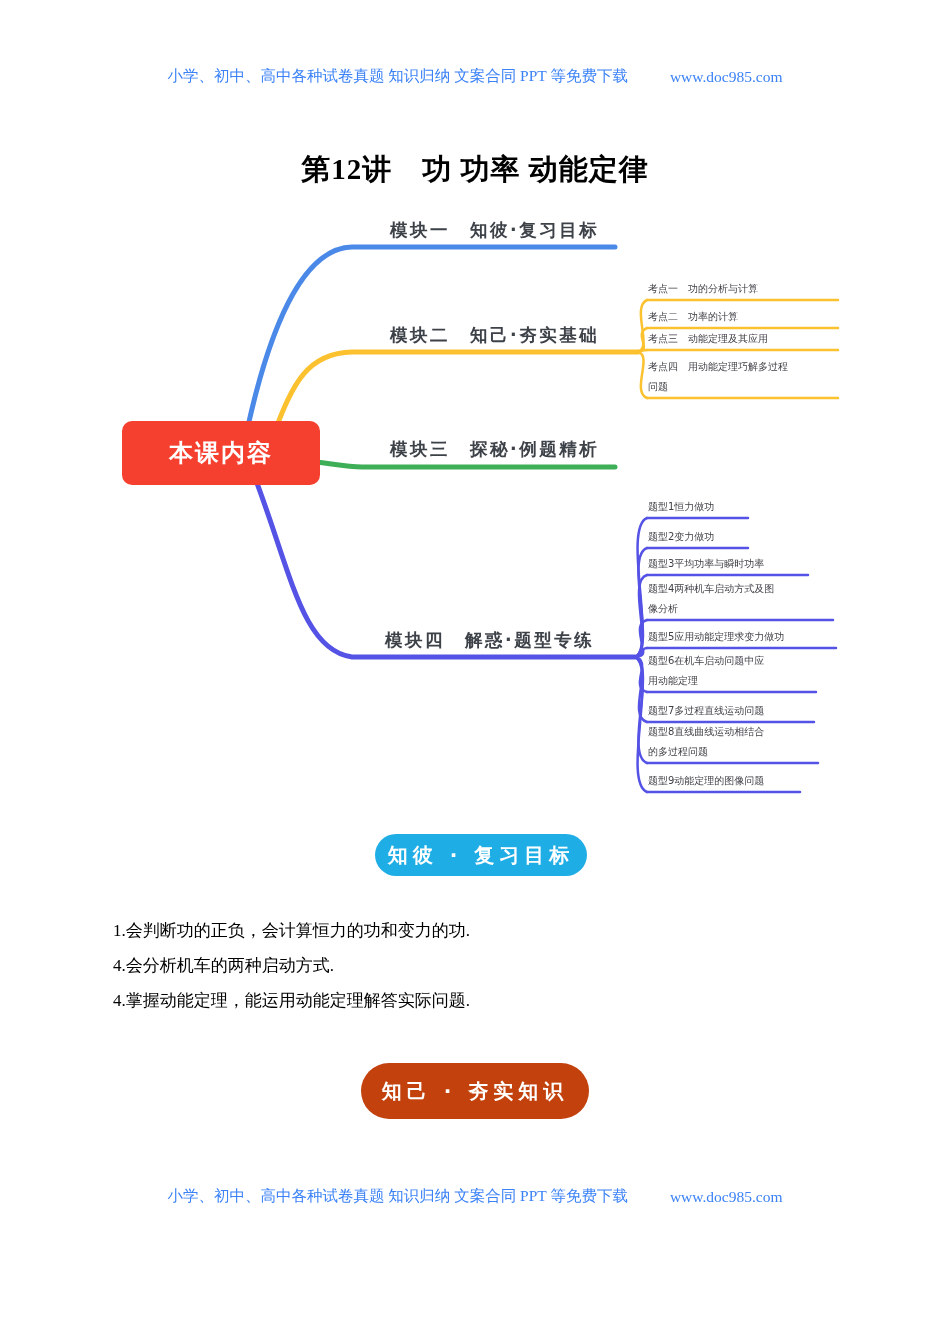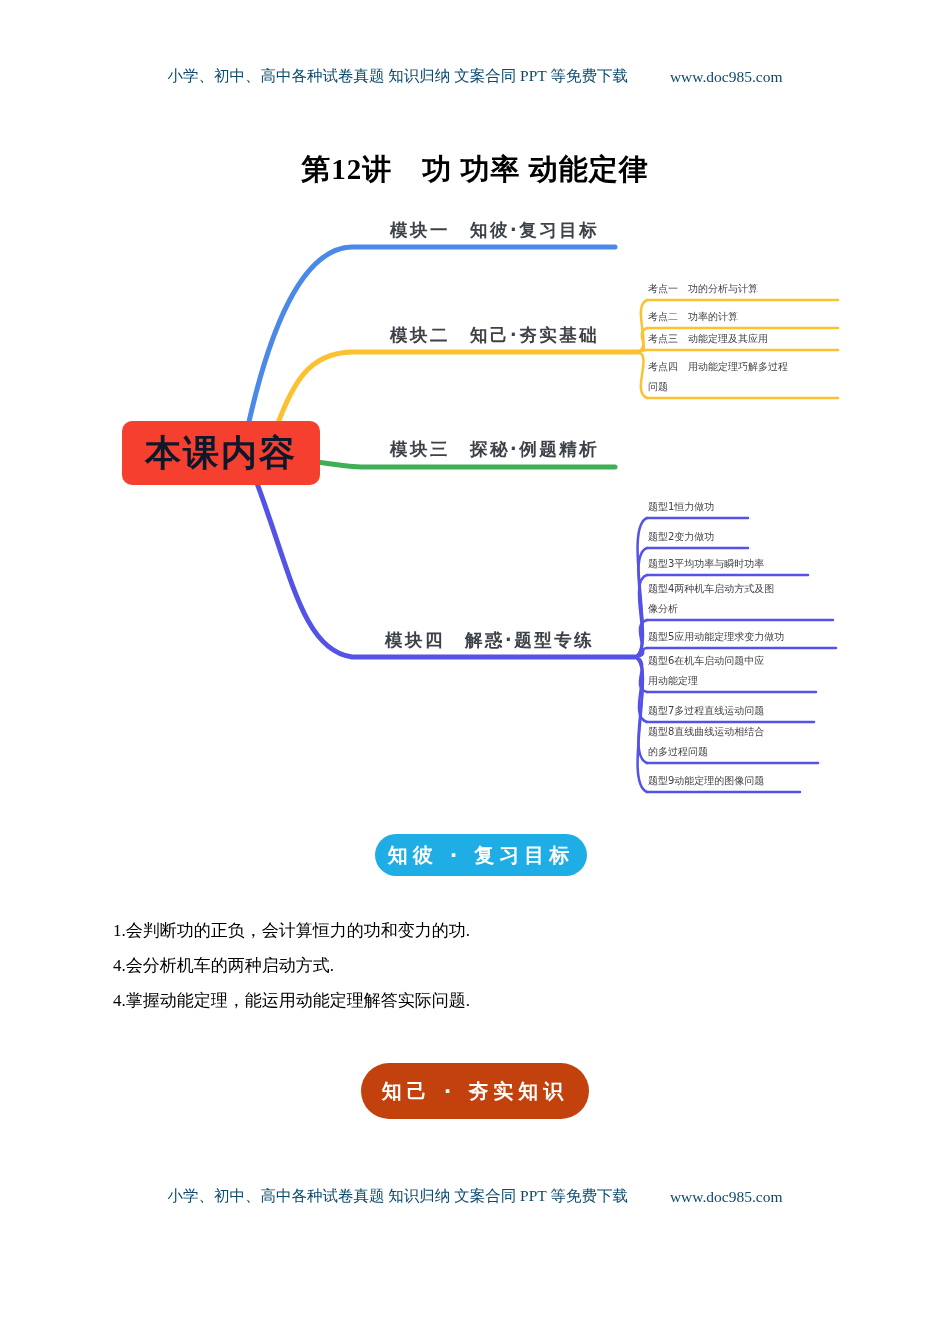--- a/index.html
+++ b/index.html
@@ -9,42 +9,42 @@
     width: 950px; height: 1344px;
     margin: 0 auto;
     background: #ffffff;
     overflow: hidden;
     font-family: "Liberation Serif", "DejaVu Serif", serif;
   }
   .center-row {
     position: absolute; left: 0; width: 100%;
     display: flex; justify-content: center; align-items: center;
     gap: 42px;
-    color: #0c4a6e;
+    color: #3b82f6;
   }
   .site-line { top: 66px; font-size: 15.5px; }
   .site-line.bottom { top: 1186px; }
   .doc-title {
     position: absolute; top: 150px; left: 0; width: 100%;
     text-align: center;
     font-size: 29px; font-weight: bold;
     letter-spacing: 1px;
     color: #000;
   }
   .mindmap { position: absolute; left: 0; top: 200px; width: 950px; height: 620px; }
   .mindmap svg { position: absolute; left: 0; top: 0; }
   .center-node {
     position: absolute; left: 122px; top: 221px;
     width: 198px; height: 64px;
     background: #f6402f;
     border-radius: 10px;
     display: flex; align-items: center; justify-content: center;
-    color: #0f172a;
+    color: #ffffff;
     font-family: "DejaVu Sans", sans-serif;
-    font-size: 36px; font-weight: bold; letter-spacing: 2px;
+    font-size: 24px; font-weight: bold; letter-spacing: 2px;
   }
   .branch-label {
     position: absolute;
     font-family: "DejaVu Sans", sans-serif;
     font-size: 17.5px; font-weight: bold;
     letter-spacing: 2.5px;
     color: #3d4148;
     white-space: nowrap;
   }
   .subtopic {

